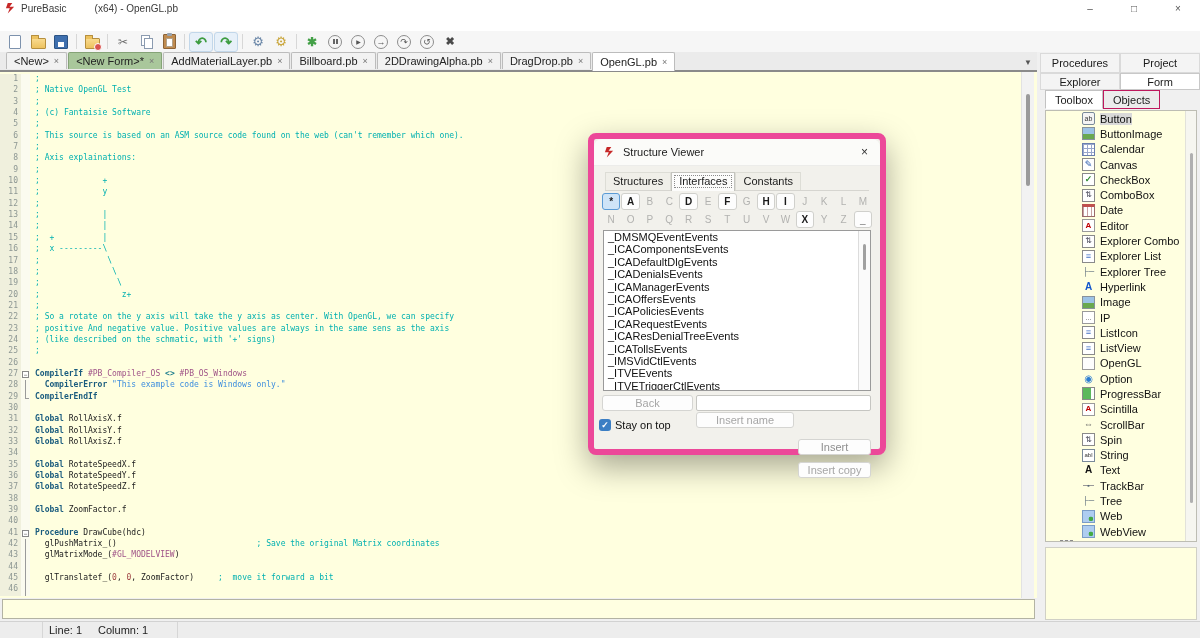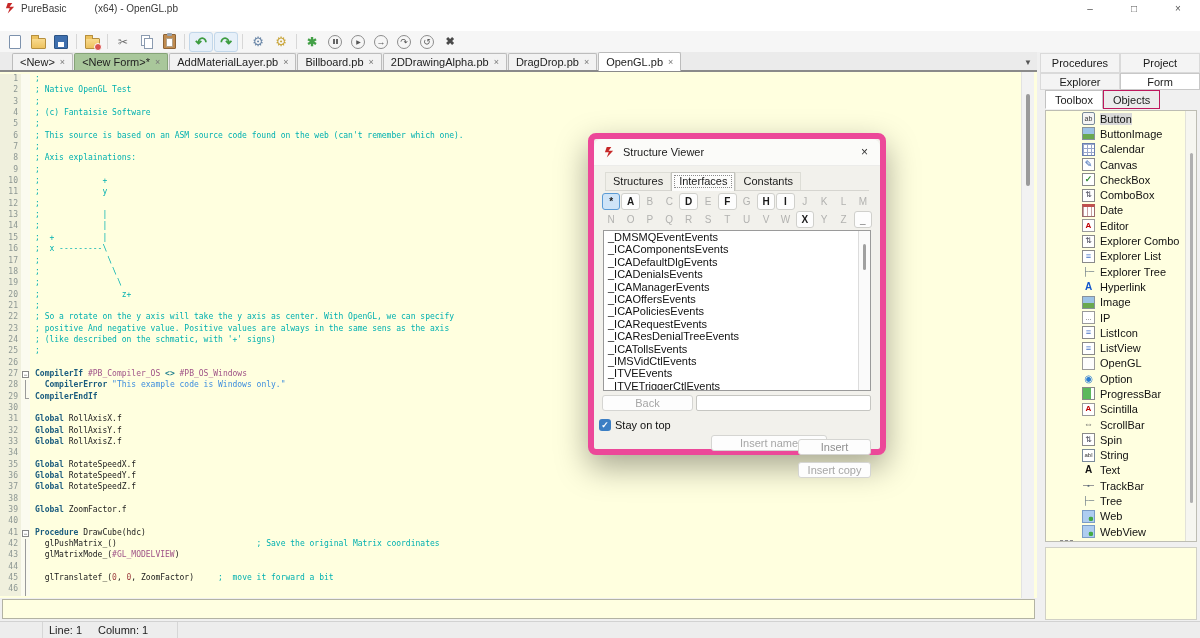--- a/index.html
+++ b/index.html
@@ -49,22 +49,22 @@
   .ic-debugger::before{content:"✱";font-size:12px;font-weight:bold;color:#43a047;}
   .circ{width:12px;height:12px;border:1px solid #8d8d8d;border-radius:50%;color:#555;}
   .ic-pause::before{content:"";width:2px;height:5px;background:#666;box-shadow:3px 0 0 #666;margin-right:3px;}
   .ic-continue::before{content:"▶";font-size:6px;margin-left:1px;}
   .ic-step::before{content:"→";font-size:9px;}
   .ic-step-over::before{content:"↷";font-size:9px;}
   .ic-step-out::before{content:"↺";font-size:9px;}
   .ic-kill::before{content:"✖";font-size:11px;font-weight:bold;color:#4a4a4a;}
 
   
-  .tabbar{left:0;top:52px;width:1037px;height:20px;background:#ebebeb;display:flex;align-items:center;
-          padding-left:12px;border-bottom:2px solid #8a8a8a;box-sizing:border-box;}
+  .tabbar{left:0;top:52px;width:1037px;height:20px;background:#ebebeb;display:flex;align-items:flex-start;
+          padding-left:6px;border-bottom:2px solid #8a8a8a;box-sizing:border-box;}
   .tab{display:flex;align-items:center;gap:5px;padding:0 7px;font-size:11px;height:16px;background:#f2f2f2;
        border:1px solid #bcbcbc;border-bottom:none;border-radius:2px 2px 0 0;margin-right:1px;color:#222;white-space:nowrap;}
   .tab[data-state="active"]{background:#fff;height:18px;}
   .tab[data-state="form"]{background:#a9c79b;border-color:#85a377;}
   .tab .tab-close{font-size:9px;color:#777;}
   .tab-overflow{position:absolute;right:6px;top:6px;font-size:8px;color:#555;}
 
   
   .editor{left:0;top:72px;width:1037px;height:526px;background:#ffffdf;}
   .cl{display:flex;height:11.35px;line-height:11.35px;}
@@ -177,21 +177,21 @@
   .dlg-sb .thumb{position:absolute;right:4px;top:13px;width:3px;height:26px;background:#a0a0a0;border-radius:2px;}
   .dlg-btn{position:absolute;height:16px;background:#fdfdfd;border:1px solid #d5d5d2;border-radius:3px;
            display:flex;align-items:center;justify-content:center;font-size:11px;color:#a6a6a6;box-sizing:border-box;}
   .btn-back{left:8px;top:256px;width:91px;}
   .dlg-input{position:absolute;left:102px;right:9px;top:256px;height:16px;background:#fff;border:1px solid #c6c6c2;
              border-radius:2px;box-sizing:border-box;font-size:11px;padding:0 3px;font-family:"Liberation Sans",sans-serif;}
   .chk-row{position:absolute;left:5px;top:279px;height:14px;display:flex;align-items:center;gap:4px;}
   .chk{width:12px;height:12px;background:#3b7ec4;border-radius:3px;display:flex;align-items:center;justify-content:center;}
   .chk::before{content:"✓";color:#fff;font-size:9px;font-weight:bold;}
   .chk-label{font-size:11px;color:#111;}
-  .btn-insert-name{left:102px;top:296px;width:116px;margin-left:15px;}
+  .btn-insert-name{left:102px;top:273px;width:98px;}
   .btn-insert-copy{left:204px;top:279px;right:9px;width:auto;margin-top:44px;}
   .btn-insert{left:204px;top:300px;right:9px;width:auto;color:#8f8f8f;}
 
   
   .pblogo{width:11px;height:11px;}
 </style>
 </head>
 <body>
 
 <div class="abs titlebar">

